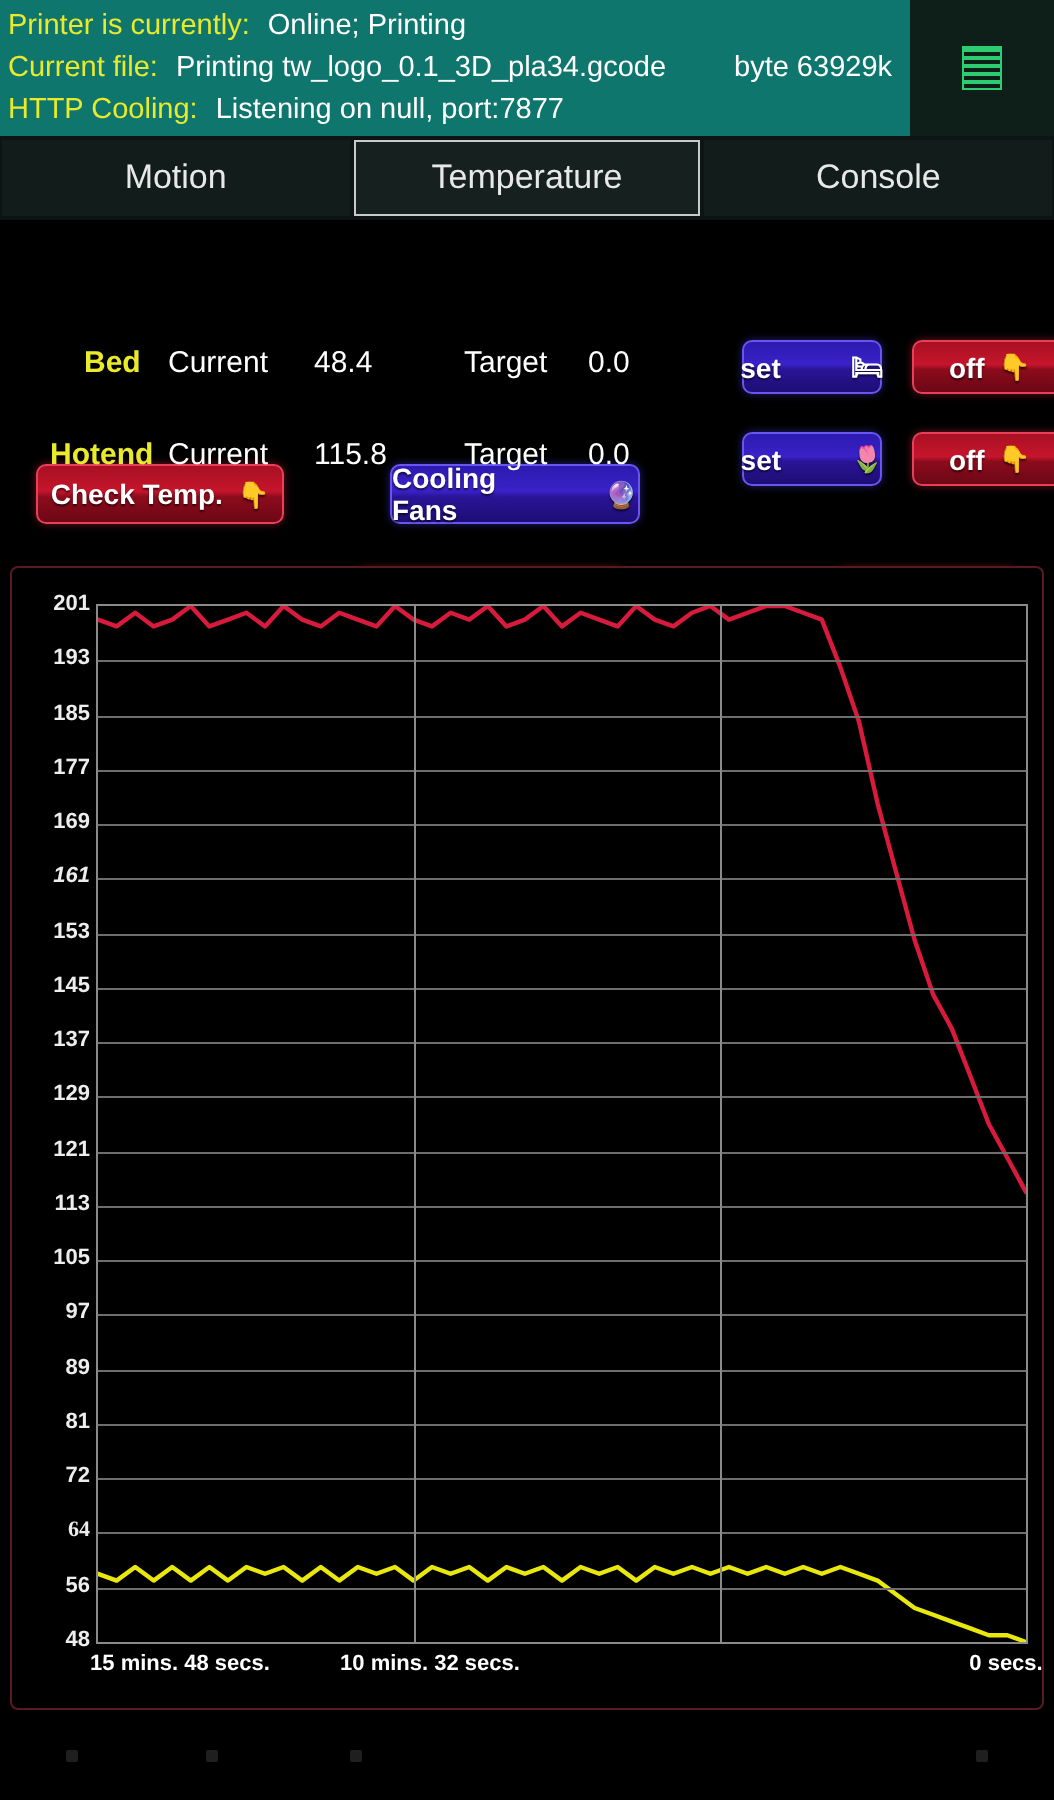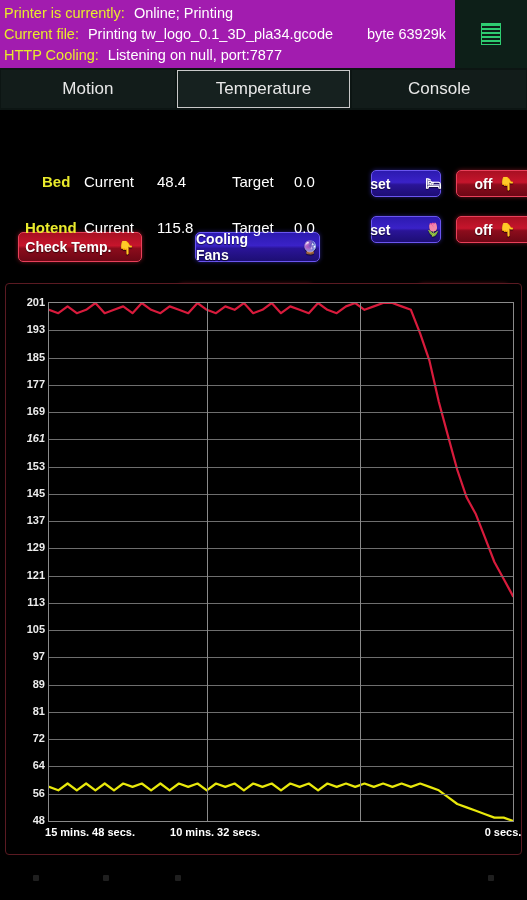--- a/index.html
+++ b/index.html
@@ -8,21 +8,21 @@
     background: #000;
     font-family: "Liberation Sans", sans-serif;
     overflow: hidden;
   }
   #app { position: relative; width: 527px; height: 900px; background: #000; }
 
   
   .status-bar {
     position: relative;
     height: 68px;
-    background: #a21caf;
+    background: #0f766e;
     padding: 3px 0 0 4px;
   }
   .status-row {
     display: flex;
     align-items: baseline;
     line-height: 21px;
     font-size: 14.5px;
     white-space: nowrap;
   }
   .status-label { color: #e9ea2c; font-weight: 400; }
@@ -269,21 +269,21 @@
           <div class="y-tick" style="top: 208.842px;">145</div>
           <div class="y-tick" style="top: 236.105px;">137</div>
           <div class="y-tick" style="top: 263.368px;">129</div>
           <div class="y-tick" style="top: 290.632px;">121</div>
           <div class="y-tick" style="top: 317.895px;">113</div>
           <div class="y-tick" style="top: 345.158px;">105</div>
           <div class="y-tick" style="top: 372.421px;">97</div>
           <div class="y-tick" style="top: 399.684px;">89</div>
           <div class="y-tick" style="top: 426.947px;">81</div>
           <div class="y-tick" style="top: 454.211px;">72</div>
-          <div class="y-tick" style="top: 481.474px;">64</div>
+          <div class="y-tick" style="top: 481.474px; font-family: Liberation Serif, serif;">64</div>
           <div class="y-tick" style="top: 508.737px;">56</div>
           <div class="y-tick" style="top: 536px;">48</div>
         </div>
       <div class="plot" id="plot">
         <svg id="plot-svg" width="464" height="518">
             <polyline points="0.0,6.8 9.3,10.2 18.6,3.4 27.8,10.2 37.1,6.8 46.4,0.0 55.7,10.2 65.0,6.8 74.2,3.4 83.5,10.2 92.8,0.0 102.1,6.8 111.4,10.2 120.6,3.4 129.9,6.8 139.2,10.2 148.5,0.0 157.8,6.8 167.0,10.2 176.3,3.4 185.6,6.8 194.9,0.0 204.2,10.2 213.4,6.8 222.7,0.0 232.0,10.2 241.3,3.4 250.6,6.8 259.8,10.2 269.1,0.0 278.4,6.8 287.7,10.2 297.0,3.4 306.2,0.0 315.5,6.8 324.8,3.4 334.1,0.0 343.4,0.0 352.6,3.4 361.9,6.8 371.2,30.7 380.5,57.9 389.8,98.8 399.0,132.9 408.3,167.0 417.6,194.3 426.9,211.3 436.2,235.1 445.4,259.0 454.7,276.0 464.0,293.1" fill="none" stroke="#d81b3c" stroke-width="2.2" stroke-linejoin="round" stroke-linecap="round"></polyline>
             <polyline points="0.0,483.9 9.3,487.3 18.6,480.5 27.8,487.3 37.1,480.5 46.4,487.3 55.7,480.5 65.0,487.3 74.2,480.5 83.5,483.9 92.8,480.5 102.1,487.3 111.4,480.5 120.6,487.3 129.9,480.5 139.2,483.9 148.5,480.5 157.8,487.3 167.0,480.5 176.3,483.9 185.6,480.5 194.9,487.3 204.2,480.5 213.4,483.9 222.7,480.5 232.0,487.3 241.3,480.5 250.6,483.9 259.8,480.5 269.1,487.3 278.4,480.5 287.7,483.9 297.0,480.5 306.2,483.9 315.5,480.5 324.8,483.9 334.1,480.5 343.4,483.9 352.6,480.5 361.9,483.9 371.2,480.5 380.5,483.9 389.8,487.3 399.0,494.1 408.3,501.0 417.6,504.4 426.9,507.8 436.2,511.2 445.4,514.6 454.7,514.6 464.0,518.0" fill="none" stroke="#e8e80c" stroke-width="2.2" stroke-linejoin="round" stroke-linecap="round"></polyline>
           </svg>
       <div class="hgrid" style="top: 27.2632px;"></div>
           <div class="hgrid" style="top: 54.5263px;"></div>

